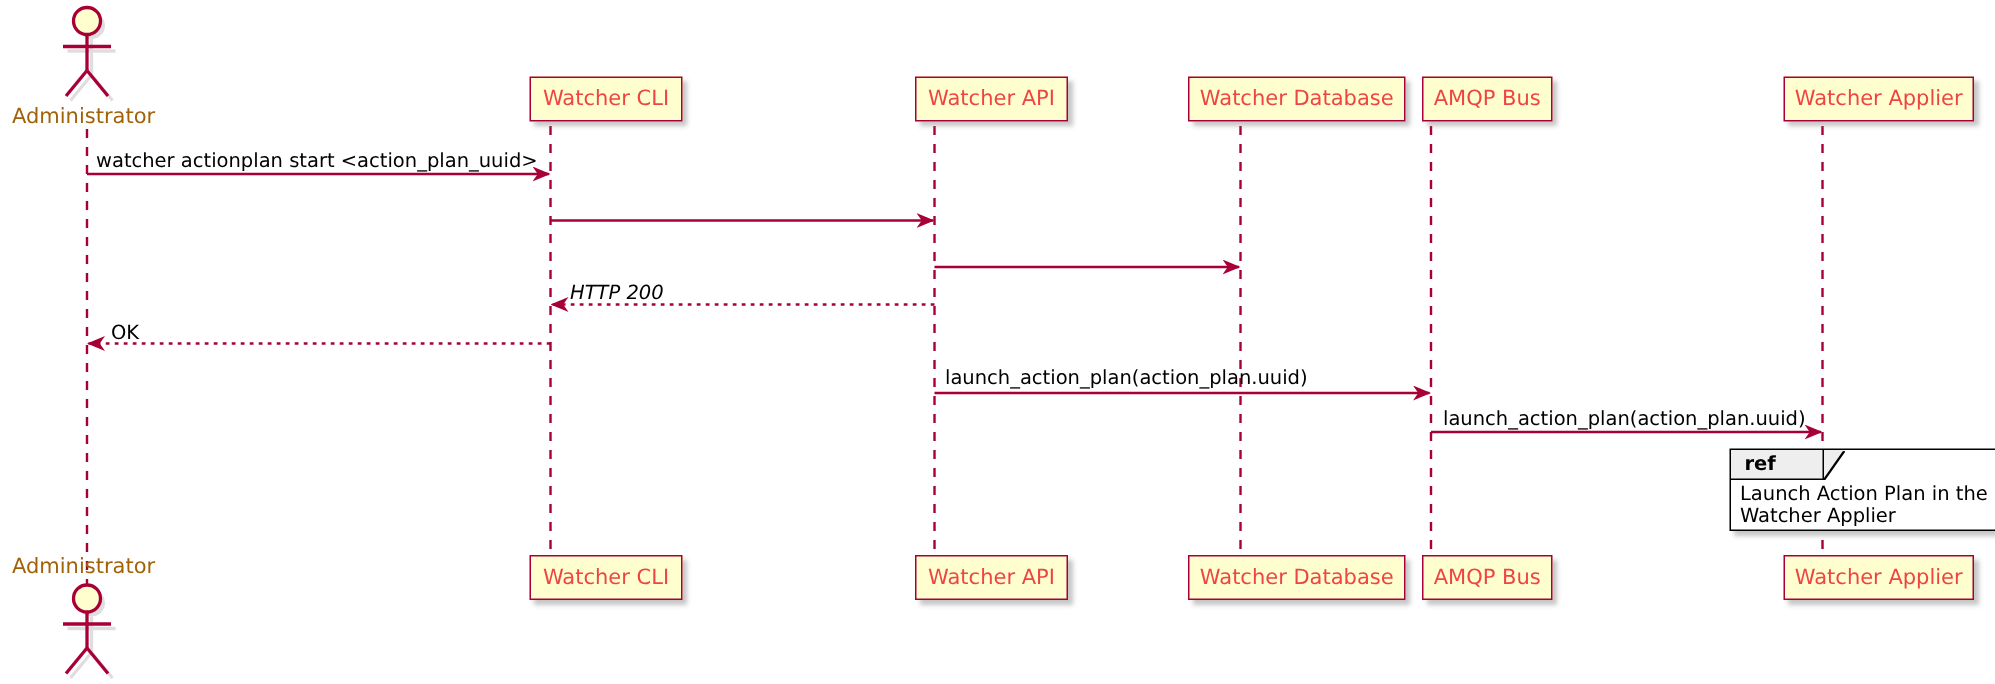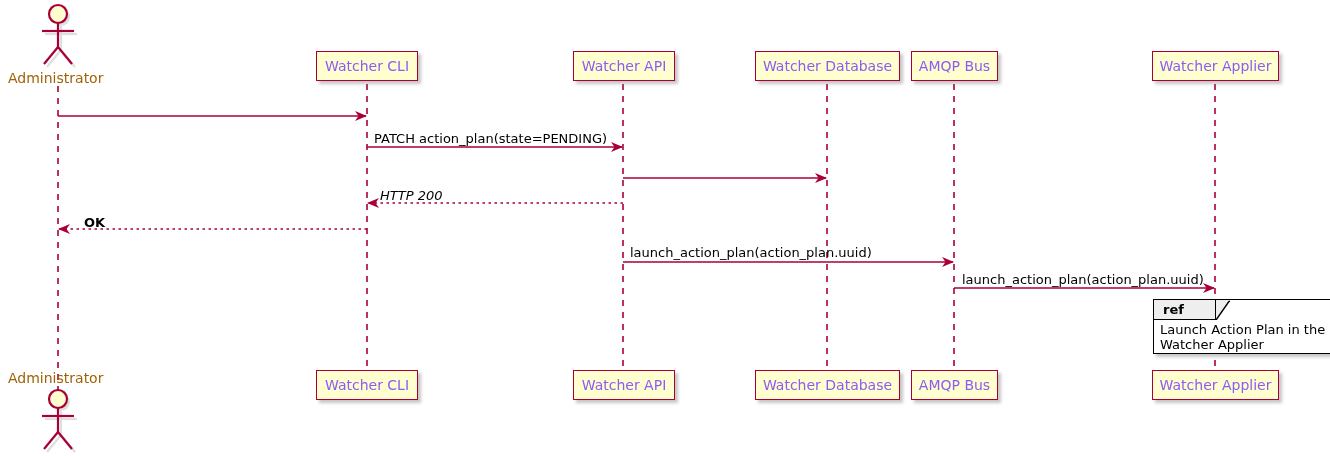--- a/index.html
+++ b/index.html
@@ -27,25 +27,26 @@
   
   .pbox {
     position: absolute;
     background: #FEFECE;
     border: 1.5px solid #A80036;
     box-shadow: 3px 3px 3px rgba(128,128,128,0.45);
     box-sizing: border-box;
     display: flex;
     align-items: center;
     justify-content: center;
-    color: #8b5cf6;
+    color: #ef4444;
     font-size: 14px;
     font-family: "DejaVu Sans", sans-serif;
     white-space: nowrap;
     line-height: 1;
+    margin-left: 37px;
   }
   .actor-label {
     position: absolute;
     font-size: 14px;
     color: #a16207;
     white-space: nowrap;
     font-family: "DejaVu Sans", sans-serif;
   }
   .msg-label {
     position: absolute;
@@ -185,23 +186,23 @@
   <div class="pbox" style="left:755px; top:370px; width:145px; height:30px;">
     <span>Watcher Database</span>
   </div>
   <div class="pbox" style="left:911px; top:370px; width:87px; height:30px;">
     <span>AMQP Bus</span>
   </div>
   <div class="pbox" style="left:1152px; top:370px; width:127px; height:30px;">
     <span>Watcher Applier</span>
   </div>
 
-  <div class="msg-label" style="left:374px; top:131px;">PATCH action_plan(state=PENDING)</div>
+  <div class="msg-label" style="left:64px; top:100px;">watcher actionplan start &lt;action_plan_uuid&gt;</div>
   <div class="msg-label" style="left:380px; top:188px;font-style:italic;">HTTP 200</div>
-  <div class="msg-label" style="left:84px; top:215px;font-weight:bold;">OK</div>
+  <div class="msg-label" style="left:74px; top:215px;">OK</div>
   <div class="msg-label" style="left:630px; top:245px;">launch_action_plan(action_plan.uuid)</div>
   <div class="msg-label" style="left:962px; top:272px;">launch_action_plan(action_plan.uuid)</div>
 
   <div class="refbox" style="left:1153px; top:299px; width:180px; height:55px;">
     <div class="ref-tab" style="width:62px;"></div>
     <svg style="position:absolute; left:62px; top:0; width:14px; height:20px;" viewBox="0 0 14 20">
       <path d="M0,0 L14,0 L0,20 Z" fill="#EEEEEE" stroke="none"></path>
       <path d="M14,0 L0,20" stroke="#000000" stroke-width="1.5" fill="none"></path>
       <path d="M0,0 L14,0" stroke="#EEEEEE" stroke-width="1.5" fill="none"></path>
     </svg>

